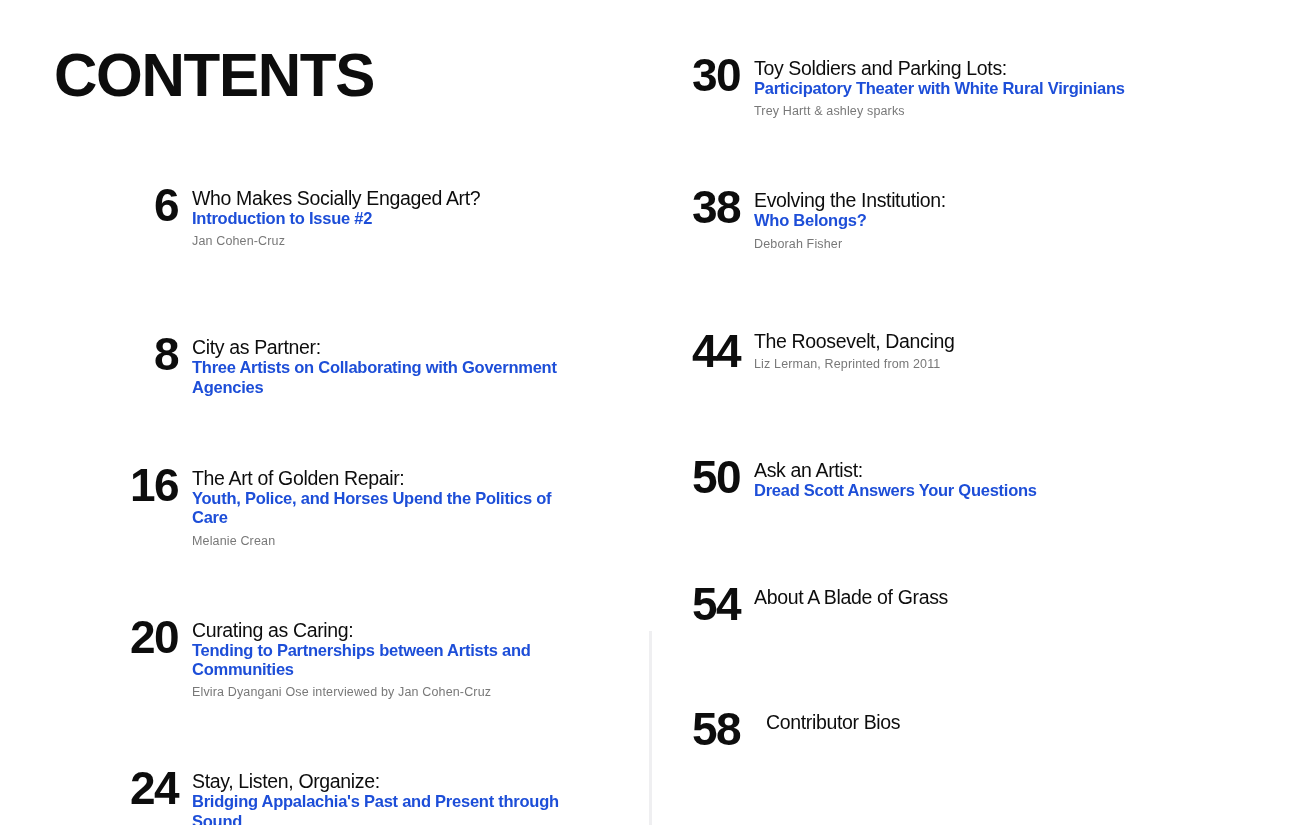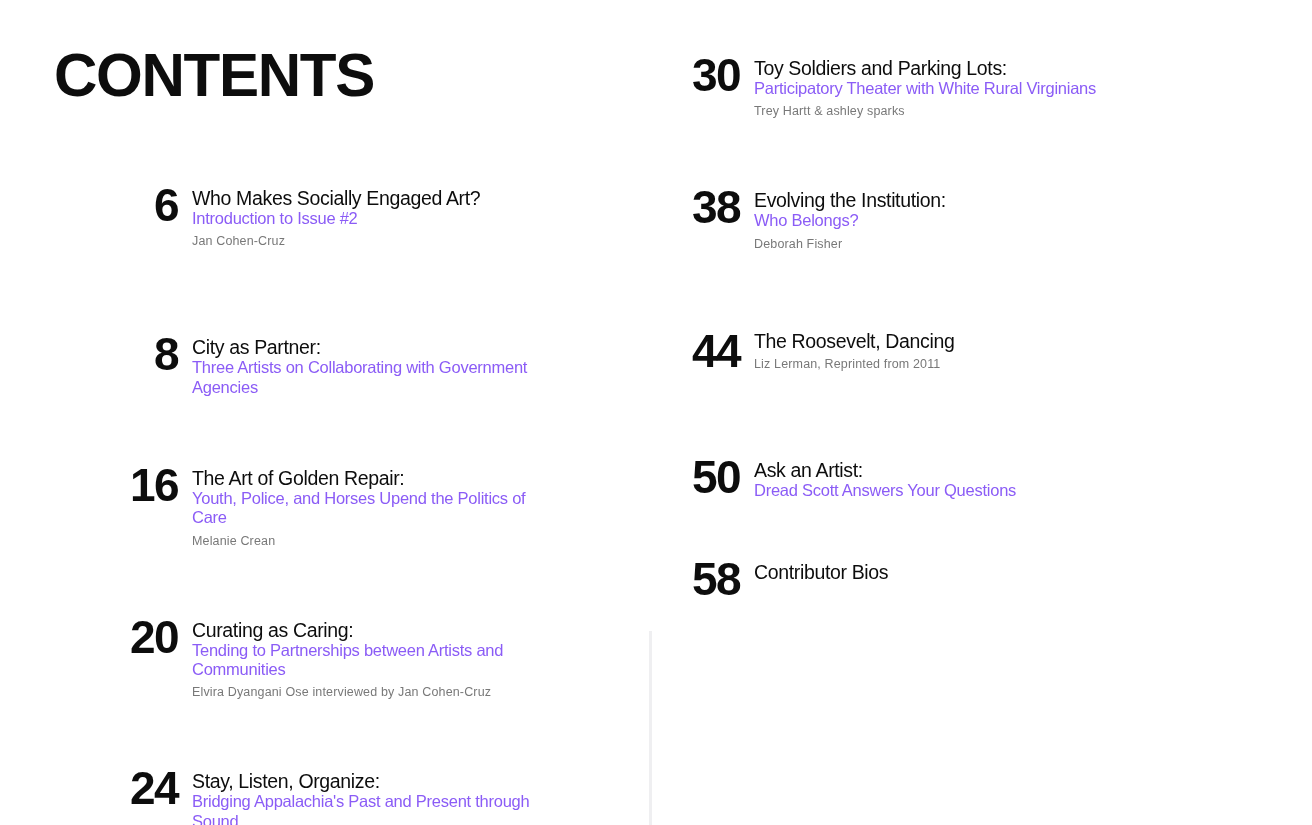--- a/index.html
+++ b/index.html
@@ -104,25 +104,25 @@
     font-family: "Liberation Sans", sans-serif;
     font-weight: normal;
     font-size: 19.5px;
     line-height: 1.03;
     letter-spacing: -0.35px;
     color: #0d0d0d;
     margin: 0;
   }
   .toc-subtitle {
     font-family: "Liberation Sans", sans-serif;
-    font-weight: normal;
+    font-weight: bold;
     font-size: 16.5px;
     line-height: 1.17;
     letter-spacing: -0.25px;
-    color: #8b5cf6;
+    color: #1d4ed8;
     margin: 1px 0 0 0;
   }
   .toc-subtitle:empty { display: none; }
 
   .toc-author {
     font-family: "Liberation Sans", sans-serif;
     font-weight: normal;
     font-size: 12.5px;
     line-height: 1.2;
     letter-spacing: 0.15px;
@@ -214,21 +214,27 @@
             <div class="toc-author">Liz Lerman, Reprinted from 2011</div>
           </div>
         </li>
         <li class="toc-entry" style="margin-top: 84px;">
           <div class="toc-page-number">50</div>
           <div class="toc-text">
             <div class="toc-title">Ask an Artist:</div>
             <div class="toc-subtitle">Dread Scott Answers Your Questions</div>
           </div>
         </li>
-        <li class="toc-entry" style="margin-top: 58px;">
+        <li class="toc-entry" style="margin-top: 83px;">
+          <div class="toc-page-number">54</div>
+          <div class="toc-text">
+            <div class="toc-title">About A Blade of Grass</div>
+          </div>
+        </li>
+        <li class="toc-entry" style="margin-top: 83px; gap: 12px;">
           <div class="toc-page-number">58</div>
           <div class="toc-text">
             <div class="toc-title">Contributor Bios</div>
           </div>
         </li>
       </ul>
   </div>
 
 </div>
 

